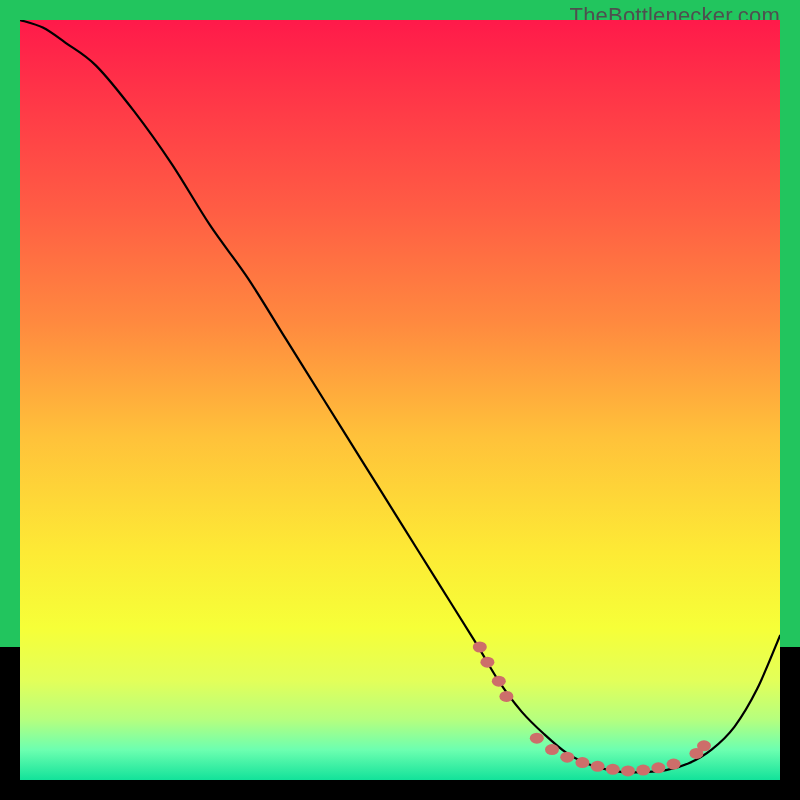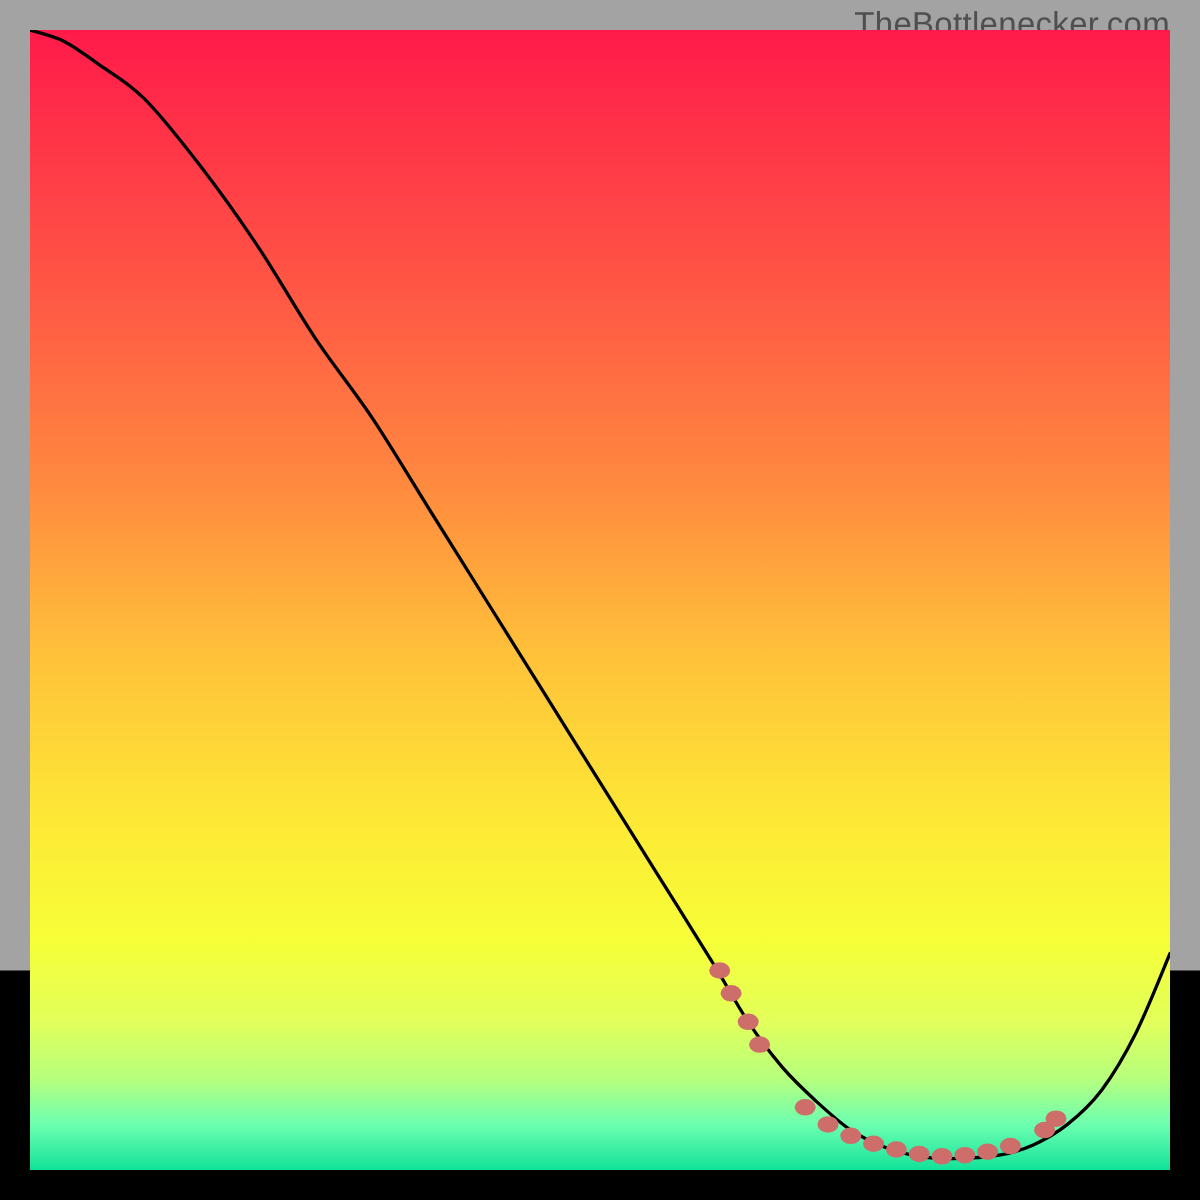--- a/index.html
+++ b/index.html
@@ -8,21 +8,21 @@
     width: 800px;
     height: 800px;
     background: #000000;
     overflow: hidden;
     font-family: Arial, Helvetica, sans-serif;
   }
   .frame {
     position: relative;
     width: 800px;
     height: 647px;
-    background: #a3a3a3;
+    background: #22c55e;
   }
   .plot-area {
     position: absolute;
     left: 20px;
     top: 20px;
     width: 760px;
     height: 760px;
     overflow: hidden;
   }
   .gradient {

